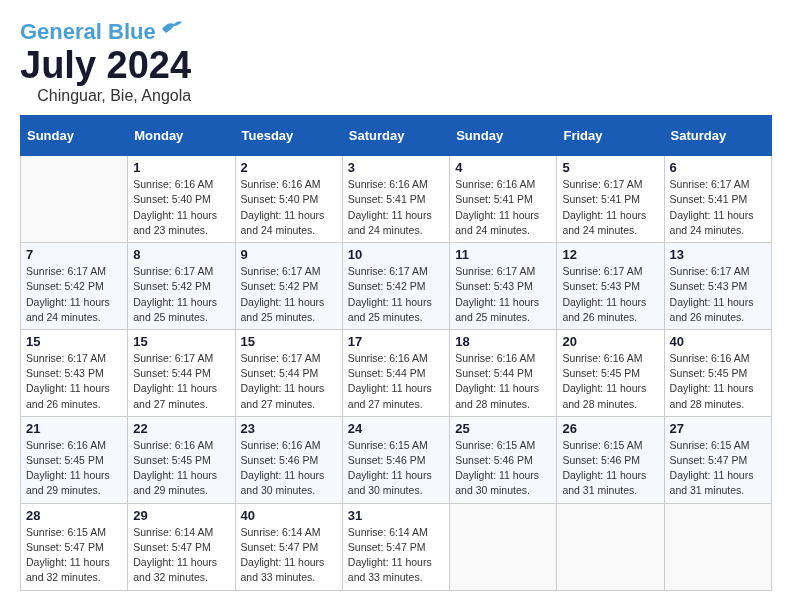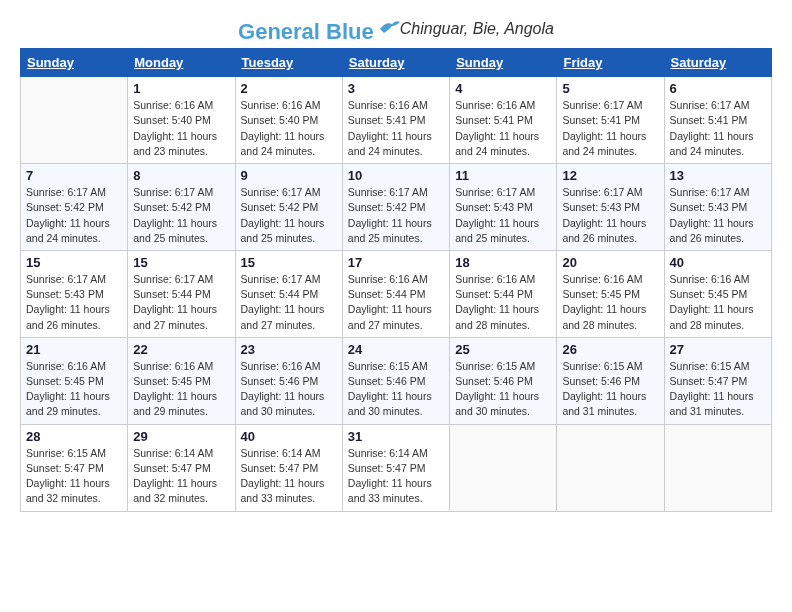--- a/index.html
+++ b/index.html
@@ -7,21 +7,22 @@
       font-family: Arial, sans-serif;
       background: #fff;
       width: 792px;
       min-height: 612px;
       padding: 20px;
     }
     .header {
       display: flex;
       justify-content: center;
       align-items: flex-start;
-      margin-bottom: 4px;
+      margin-bottom: 10px;
+      flex-direction: column;
     }
     .logo {
       display: flex;
       flex-direction: column;
       align-items: flex-start;
     }
     .logo-text {
       font-size: 22px;
       font-weight: bold;
       color: #1a3a6b;
@@ -34,36 +35,34 @@
       text-align: right;
     }
     .month-title {
       font-size: 38px;
       font-weight: bold;
       color: #1a1a2e;
     }
     .location {
       font-size: 16px;
       color: #333;
-      font-style: italic;
     }
     .calendar-table {
       width: 100%;
       border-collapse: collapse;
       font-size: 11px;
     }
     .calendar-table th {
       background-color: #1a5cb5;
       color: #fff;
       text-align: left;
-      padding: 6px 6px;
+      padding: 12px 6px;
       font-size: 13px;
       font-weight: bold;
       border: 1px solid #1a5cb5;
-      text-decoration: underline;
     }
     .calendar-table td {
       border: 1px solid #ccc;
       vertical-align: top;
       padding: 4px 5px;
       width: 108px;
       min-height: 80px;
       background: #fff;
     }
     .calendar-table tr:nth-child(even) td {
@@ -94,20 +93,21 @@
       <span class="logo-text">
         <span>General</span>
         <span style="color:#4a9fd4;">Blue</span>
       </span>
       <svg width="22" height="18" viewBox="0 0 22 18" style="margin-left:2px;margin-top:-8px;">
         <path d="M2,10 Q8,2 14,5 Q18,1 22,3 Q18,7 14,7 Q10,12 6,14 Z" fill="#4a9fd4"></path>
       </svg>
     </div>
   </div>
   <div class="title-block">
+    <div class="month-title">July 2024</div>
     <div class="location">Chinguar, Bie, Angola</div>
   </div>
 </div>
 
 <table class="calendar-table">
   <thead>
     <tr>
     <th>Sunday</th>
         <th>Monday</th>
         <th>Tuesday</th>

